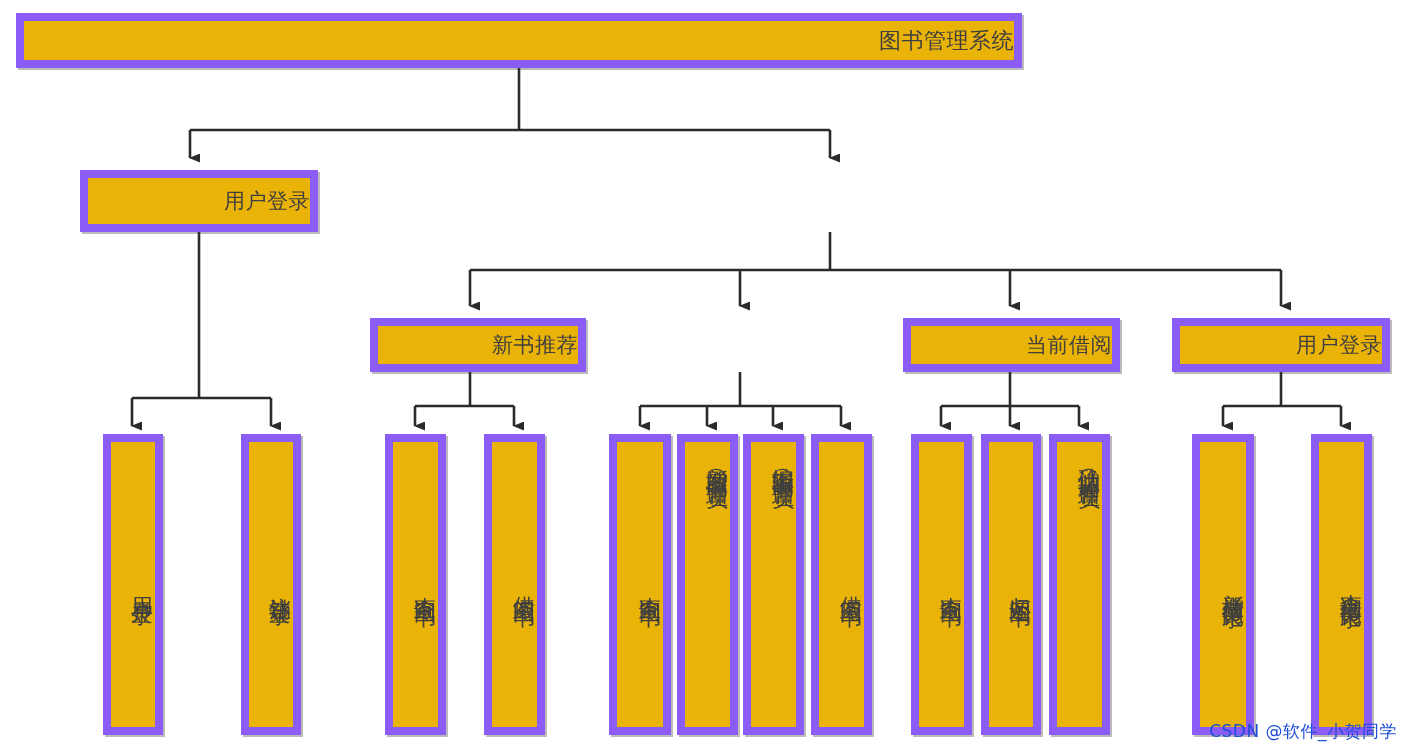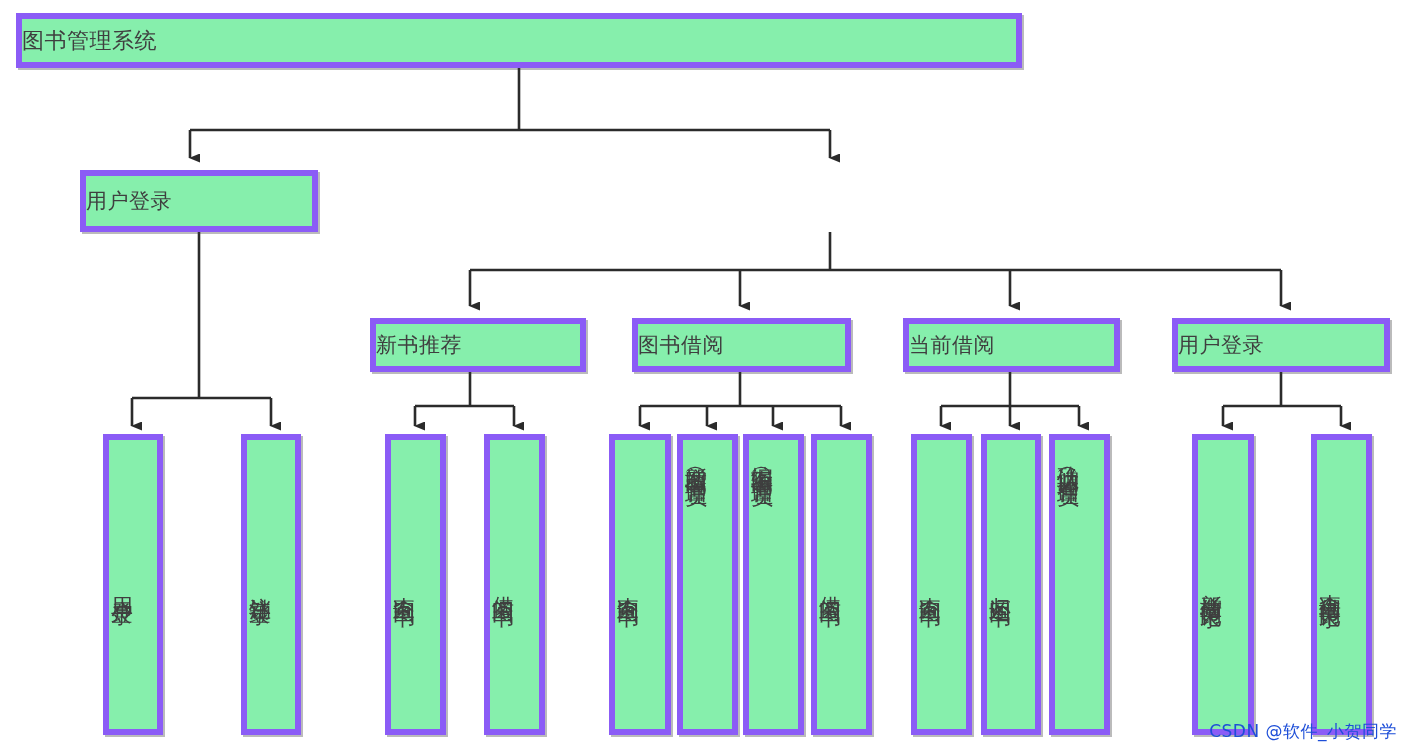--- a/index.html
+++ b/index.html
@@ -3,25 +3,25 @@
 <meta charset="utf-8">
 <style>
   html,body{margin:0;padding:0;background:#ffffff;}
   body{width:1405px;height:747px;overflow:hidden;font-family:"DejaVu Sans","Liberation Sans",sans-serif;}
   #stage{position:relative;width:1405px;height:747px;background:#ffffff;}
   svg#wires{position:absolute;left:0;top:0;width:1405px;height:747px;pointer-events:none;}
 
   .node{
     position:absolute;
     box-sizing:border-box;
-    background:#86efac;
-    border:6px solid #8b5cf6;
+    background:#eab308;
+    border:8px solid #8b5cf6;
     display:flex;
     align-items:center;
-    justify-content:flex-start;
+    justify-content:flex-end;
     color:#3a3a3a;
     z-index:2;
     box-shadow:2px 2px 0 0 rgba(60,60,60,0.35);
   }
   .node .lbl{
     display:block;
     text-align:center;
     line-height:1.08;
     color:#3f3f3f;
     letter-spacing:0.5px;
@@ -120,23 +120,20 @@
     <span class="lbl">图书管理系统</span>
   </div>
 
   <div class="node h-node" style="left:80px;top:170px;width:238px;height:62px;">
     <span class="lbl">用户登录</span>
   </div>
 
   <div class="node h-node" style="left:362px;top:318px;width:216px;height:54px;margin-left:8px;">
     <span class="lbl">新书推荐</span>
   </div>
-  <div class="node h-node" style="left:632px;top:318px;width:219px;height:54px;">
-    <span class="lbl">图书借阅</span>
-  </div>
   <div class="node h-node" style="left:903px;top:318px;width:217px;height:54px;">
     <span class="lbl">当前借阅</span>
   </div>
   <div class="node h-node" style="left:1172px;top:318px;width:218px;height:54px;">
     <span class="lbl">用户登录</span>
   </div>
 
   <div class="node v-node tall-center" style="left:103px;top:434px;width:60px;height:301px;">
     <span class="lbl">用户登录</span>
   </div>

